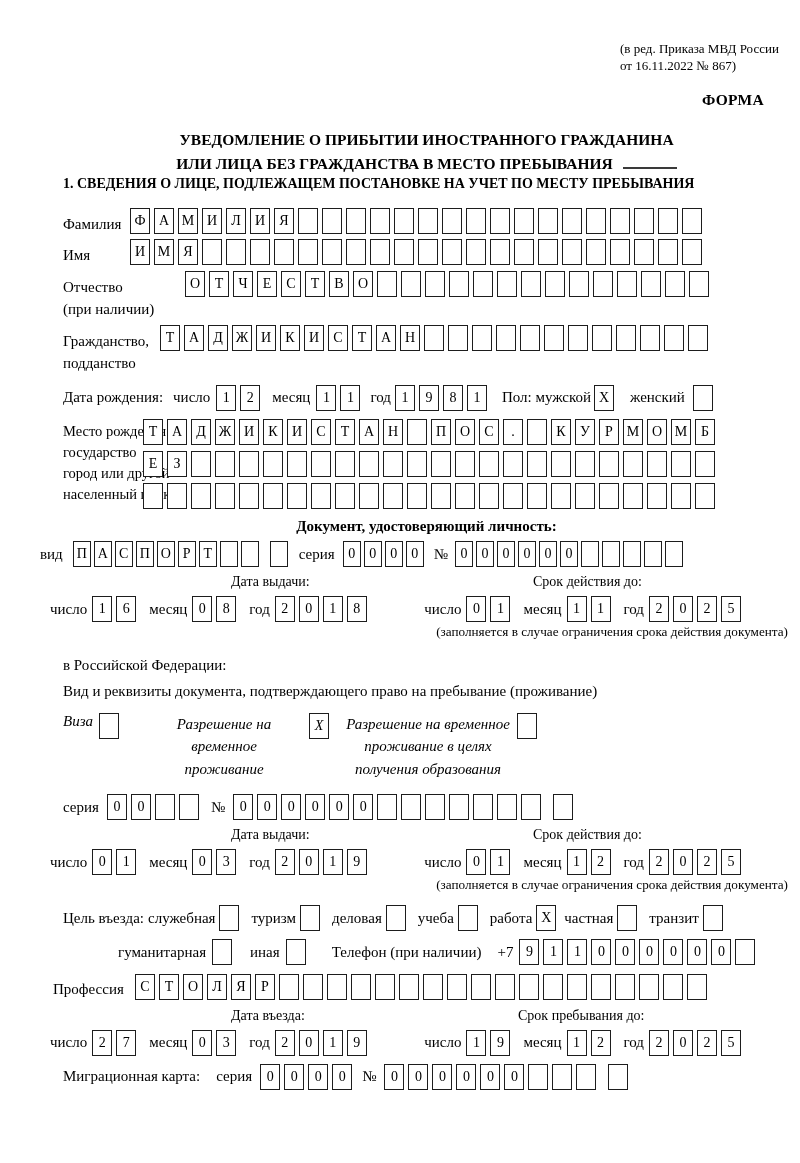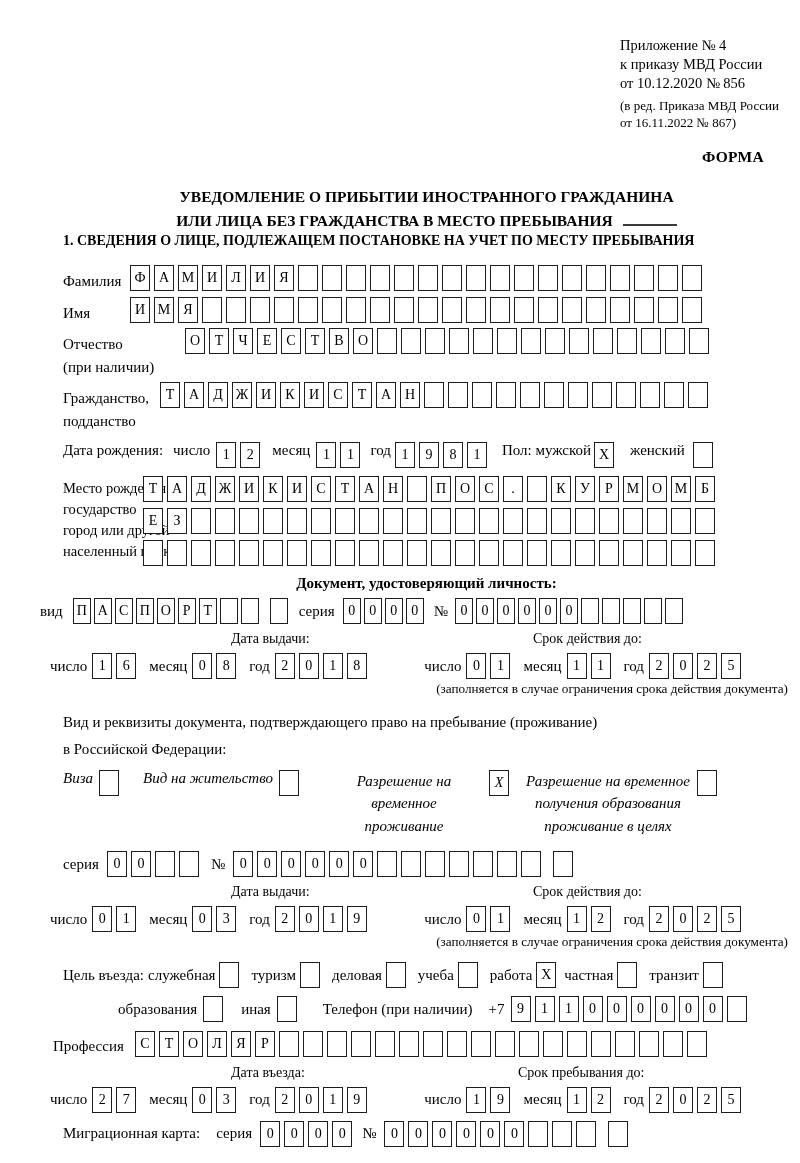--- a/index.html
+++ b/index.html
@@ -70,25 +70,20 @@
   .mkrow { display:flex; align-items:center; margin-top:8px; }
   .mkrow .t { margin-right:8px; }
   .seriarow { display:flex; align-items:center; margin-top:14px; }
   .seriarow .t { margin-right:8px; }
 </style>
 </head>
 <body>
 
 <div class="page">
 
-  <div class="appendix">
-    <div>Приложение № 4</div>
-    <div>к приказу МВД России</div>
-    <div>от 10.12.2020 № 856</div>
-  </div>
   <div class="amendment">
     <div>(в ред. Приказа МВД России</div>
     <div>от 16.11.2022 № 867)</div>
   </div>
   <div class="forma">ФОРМА</div>
 
   <div class="title">
     <div>УВЕДОМЛЕНИЕ О ПРИБЫТИИ ИНОСТРАННОГО ГРАЖДАНИНА</div>
     <div><span>ИЛИ ЛИЦА БЕЗ ГРАЖДАНСТВА В МЕСТО ПРЕБЫВАНИЯ</span><span class="blank-line"></span></div>
   </div>
@@ -211,21 +206,21 @@
         <span class="cell"></span>
         <span class="cell"></span>
         <span class="cell"></span>
         <span class="cell"></span>
         <span class="cell"></span>
         <span class="cell"></span>
         <span class="cell"></span>
       </div>
   </div>
 
-  <div class="frow" style="align-items:flex-start; margin-top:10px;font-family:Liberation Serif, serif;">
+  <div class="frow" style="align-items:center; margin-top:10px;font-family:Liberation Serif, serif;">
     <span>Дата рождения:</span>
     <span style="margin-left:10px; margin-right:6px;">число</span>
     <span class="cellrow">
         <span class="cell">1</span>
         <span class="cell">2</span>
       </span>
     <span style="margin-left:8px; margin-right:6px;">месяц</span>
     <span class="cellrow">
         <span class="cell">1</span>
         <span class="cell">1</span>
@@ -415,51 +410,45 @@
           <span class="cell">2</span>
           <span class="cell">0</span>
           <span class="cell">2</span>
           <span class="cell">5</span>
         </span>
     </span>
   </div>
   <div class="fnote">(заполняется в случае ограничения срока действия документа)</div>
 
   <div class="residlines">
+    <div>в Российской Федерации:</div>
     <div>Вид и реквизиты документа, подтверждающего право на пребывание (проживание)</div>
-    <div>в Российской Федерации:</div>
   </div>
 
   <div class="rvp">
     <span class="pair mt-visa">
       <span>Виза</span>
-      <span class="cellrow">
-          <span class="cell"></span>
-        </span>
-    </span>
-    <span class="pair mt-permit">
-      <span>Вид на жительство</span>
       <span class="cellrow">
           <span class="cell"></span>
         </span>
     </span>
     <span class="pair mt-rvp">
       <span class="ctr" style="flex:1;">
         <div>Разрешение на временное</div>
         <div>проживание</div>
       </span>
       <span class="cellrow">
           <span class="cell">X</span>
         </span>
     </span>
     <span class="pair mt-rvpedu">
       <span class="ctr" style="flex:1;">
         <div>Разрешение на временное</div>
+        <div>проживание в целях</div>
         <div>получения образования</div>
-        <div>проживание в целях</div>
       </span>
       <span class="cellrow">
           <span class="cell"></span>
         </span>
     </span>
   </div>
 
   <div class="seriarow">
     <span class="t">серия</span>
     <span class="cellrow">
@@ -558,21 +547,21 @@
     <span class="t">частная</span>
     <span class="cellrow">
         <span class="cell"></span>
       </span>
     <span class="t">транзит</span>
     <span class="cellrow">
         <span class="cell"></span>
       </span>
   </div>
   <div class="purp2">
-    <span class="t">образования</span>
+    <span class="t">гуманитарная</span>
     <span class="cellrow">
         <span class="cell"></span>
       </span>
     <span class="t">иная</span>
     <span class="cellrow">
         <span class="cell"></span>
       </span>
     <span class="t" style="margin-left:8px;">Телефон (при наличии)</span>
     <span class="phone-pre">+7</span>
     <span class="cellrow">

